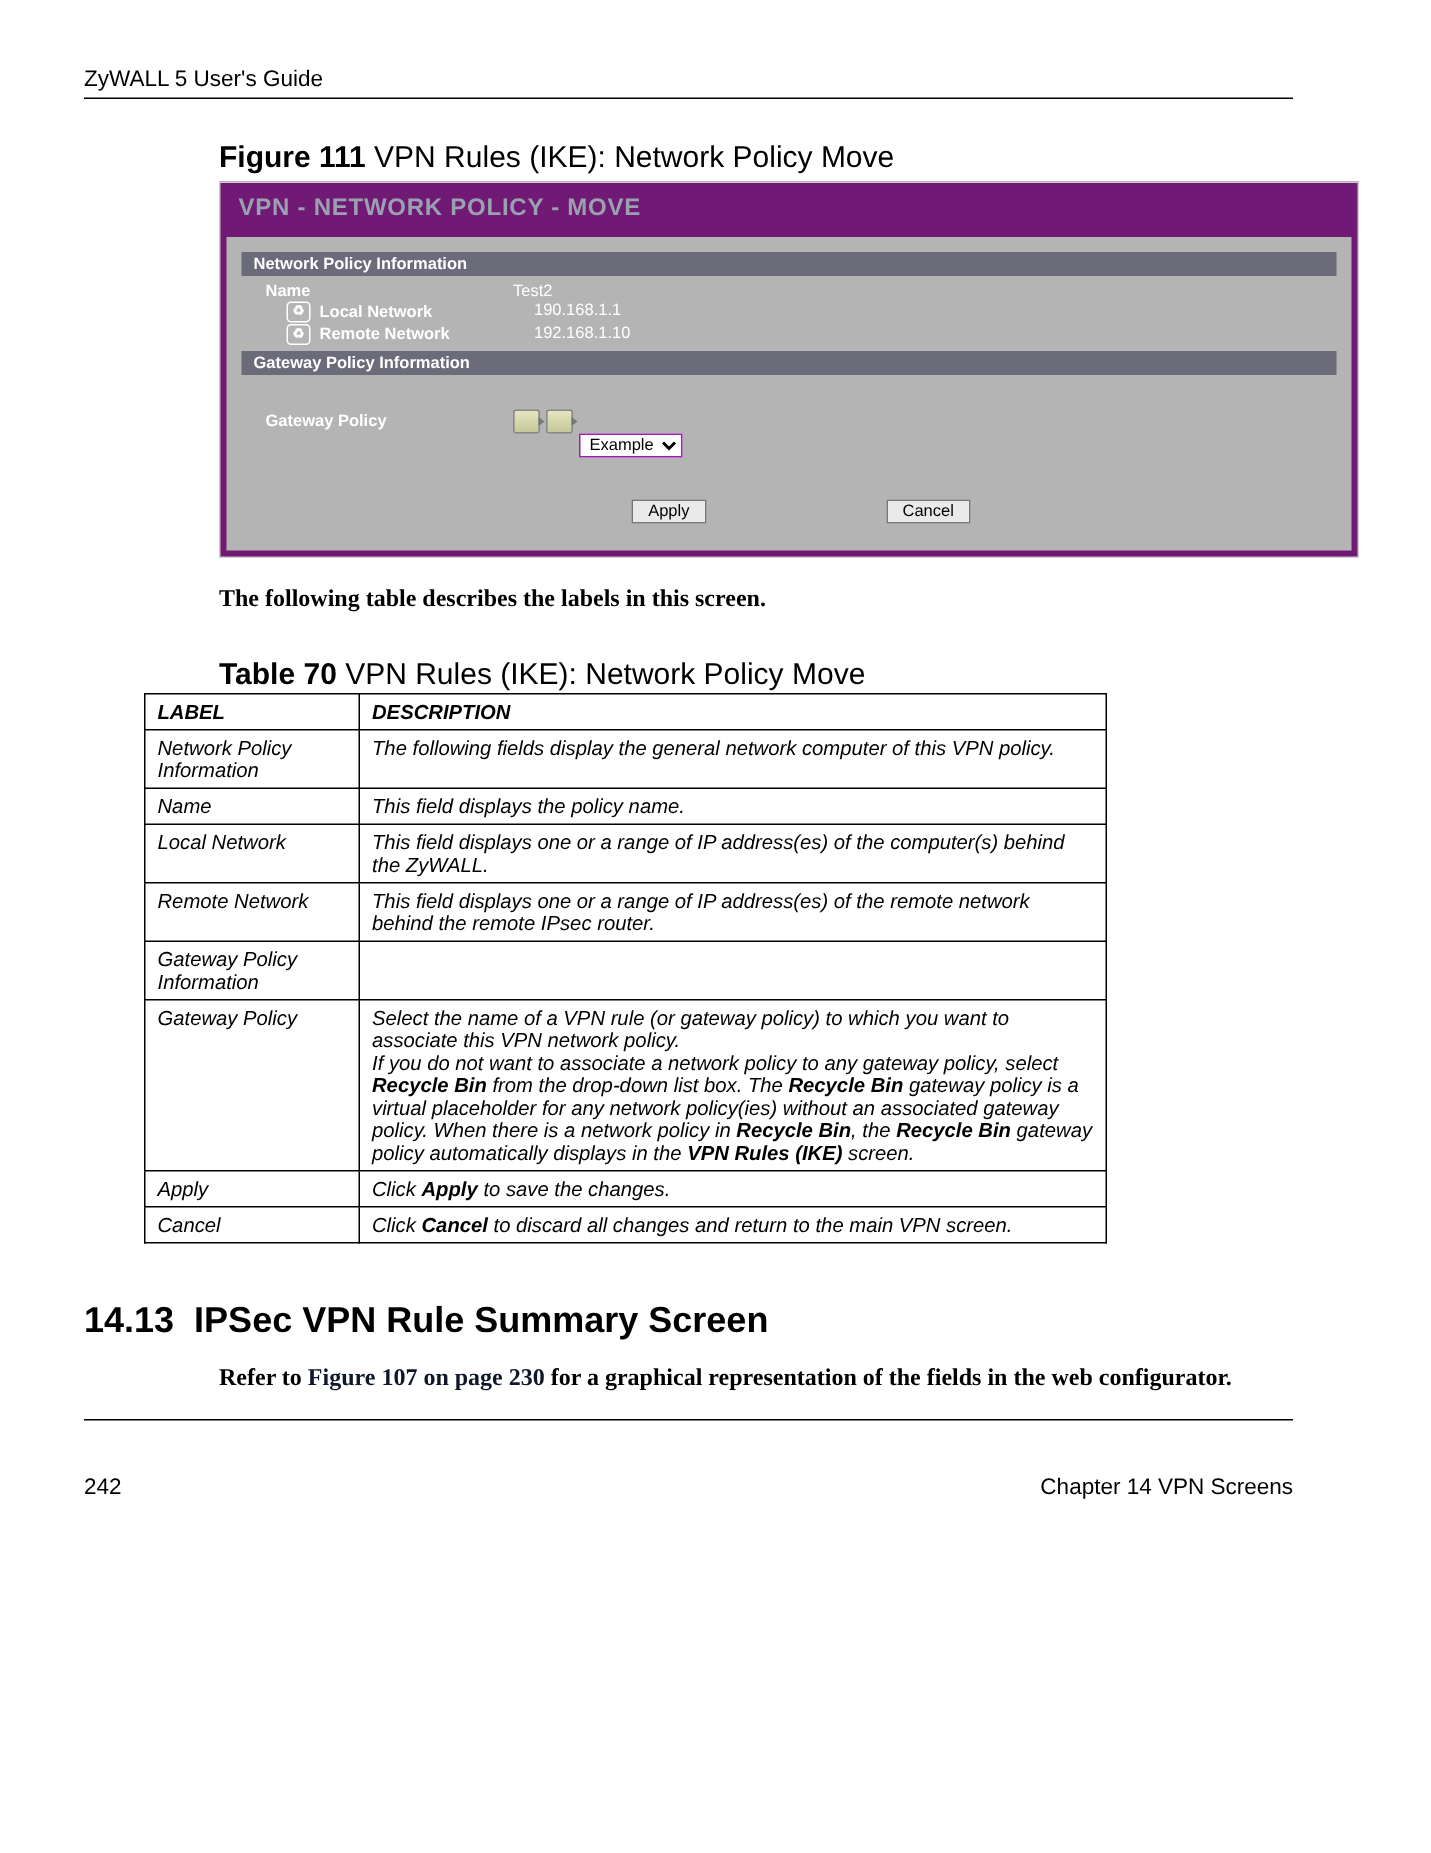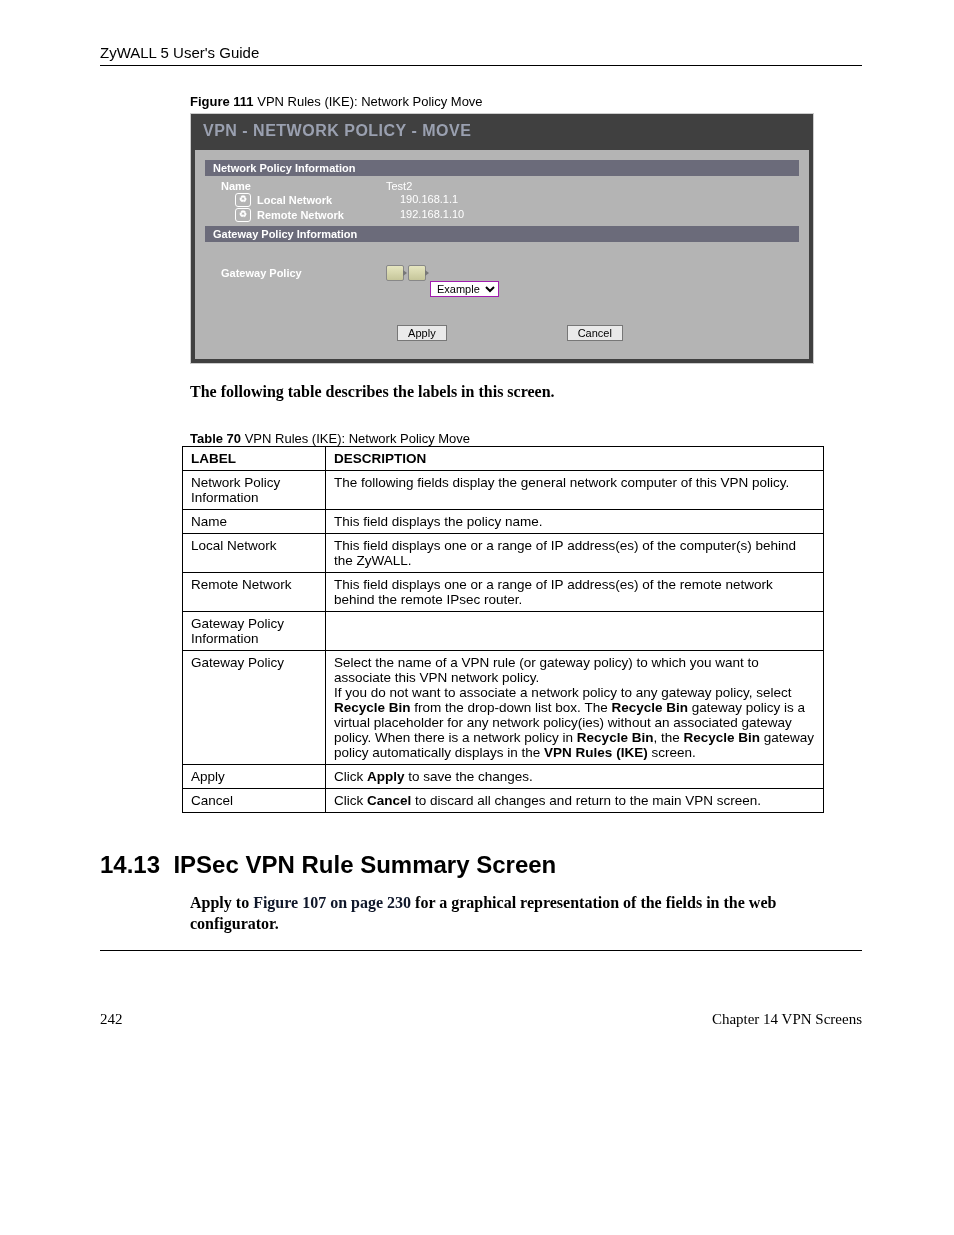--- a/index.html
+++ b/index.html
@@ -6,46 +6,46 @@
     margin: 0;
     background: #fff;
     font-family: "Times New Roman", Times, serif;
     color: #000;
     display: flex;
     justify-content: center;
   }
   .page {
     width: 954px;
     box-sizing: border-box;
-    padding: 44px 92px 0 100px;
+    padding: 44px 92px 0 56px;
   }
   .header-line {
     font-family: Arial, Helvetica, sans-serif;
     font-size: 15px;
     padding-bottom: 4px;
   }
   hr.top-rule { border: none; border-top: 1.5px solid #000; margin: 0 0 28px 0; }
   hr.bottom-rule { border: none; border-top: 1.5px solid #000; margin: 0; }
 
   .caption {
     font-family: Arial, Helvetica, sans-serif;
-    font-size: 13px;
+    font-size: 20px;
     margin-left: 90px;
     margin-top: 28px;
   }
   .caption b { font-weight: bold; }
 
   
   .figure-panel {
     margin: 4px 0 18px 90px;
     font-family: Arial, Helvetica, sans-serif;
   }
   .fp-outer {
-    width: 624px;
-    background: #404040;
+    width: 760px;
+    background: #701a75;
     padding: 4px;
     border: 1px solid #ccc;
     box-sizing: border-box;
   }
   .fp-title {
     color: #9aa0b0;
     font-size: 16px;
     font-weight: bold;
     letter-spacing: 0.5px;
     padding: 4px 8px 10px 8px;
@@ -100,21 +100,21 @@
   }
 
   .para {
     font-size: 16px;
     line-height: 1.3;
     margin: 12px 0 16px 90px;
     font-weight: bold;
   }
 
   
-  .tbl-wrap { margin-left: 82px; }
+  .tbl-wrap { margin-left: 40px; font-style: italic; }
   table.desc {
     border-collapse: collapse;
     width: 642px;
     font-family: Arial, Helvetica, sans-serif;
     font-size: 13.5px;
   }
   table.desc th, table.desc td {
     border: 1px solid #000;
     padding: 4px 8px;
     vertical-align: top;
@@ -131,23 +131,23 @@
     font-family: Arial, Helvetica, sans-serif;
     font-size: 24px;
     font-weight: bold;
     margin: 38px 0 14px 0;
   }
   a.xref { color: #0f172a; text-decoration: none; }
 
   .footer {
     display: flex;
     justify-content: space-between;
-    font-family: Liberation Serif, serif;
+    font-family: Liberation Sans, sans-serif;
     font-size: 15px;
-    margin-top: 56px;
+    margin-top: 32px;
     padding-top: 4px;
   }
 </style>
 </head>
 <body>
 
 <div class="page">
 
   <div class="header-line">ZyWALL 5 User's Guide</div>
   <hr class="top-rule">
@@ -251,21 +251,21 @@
           </tr>
         </tbody>
     </table>
   </div>
 
   <h2 class="section">
     <span>14.13</span>&nbsp;&nbsp;<span>IPSec VPN Rule Summary Screen</span>
   </h2>
 
   <div class="para">
-    <span>Apply to </span><a href="#" class="xref">Figure 107 on page 230</a><span> for a graphical representation of the fields in the web configurator.</span>
+    <span>Refer to </span><a href="#" class="xref">Figure 107 on page 230</a><span> for a graphical representation of the fields in the web configurator.</span>
   </div>
 
 
   <hr class="bottom-rule">
   <div class="footer">
     <span>242</span>
     <span>Chapter 14 VPN Screens</span>
   </div>
 
 </div>

